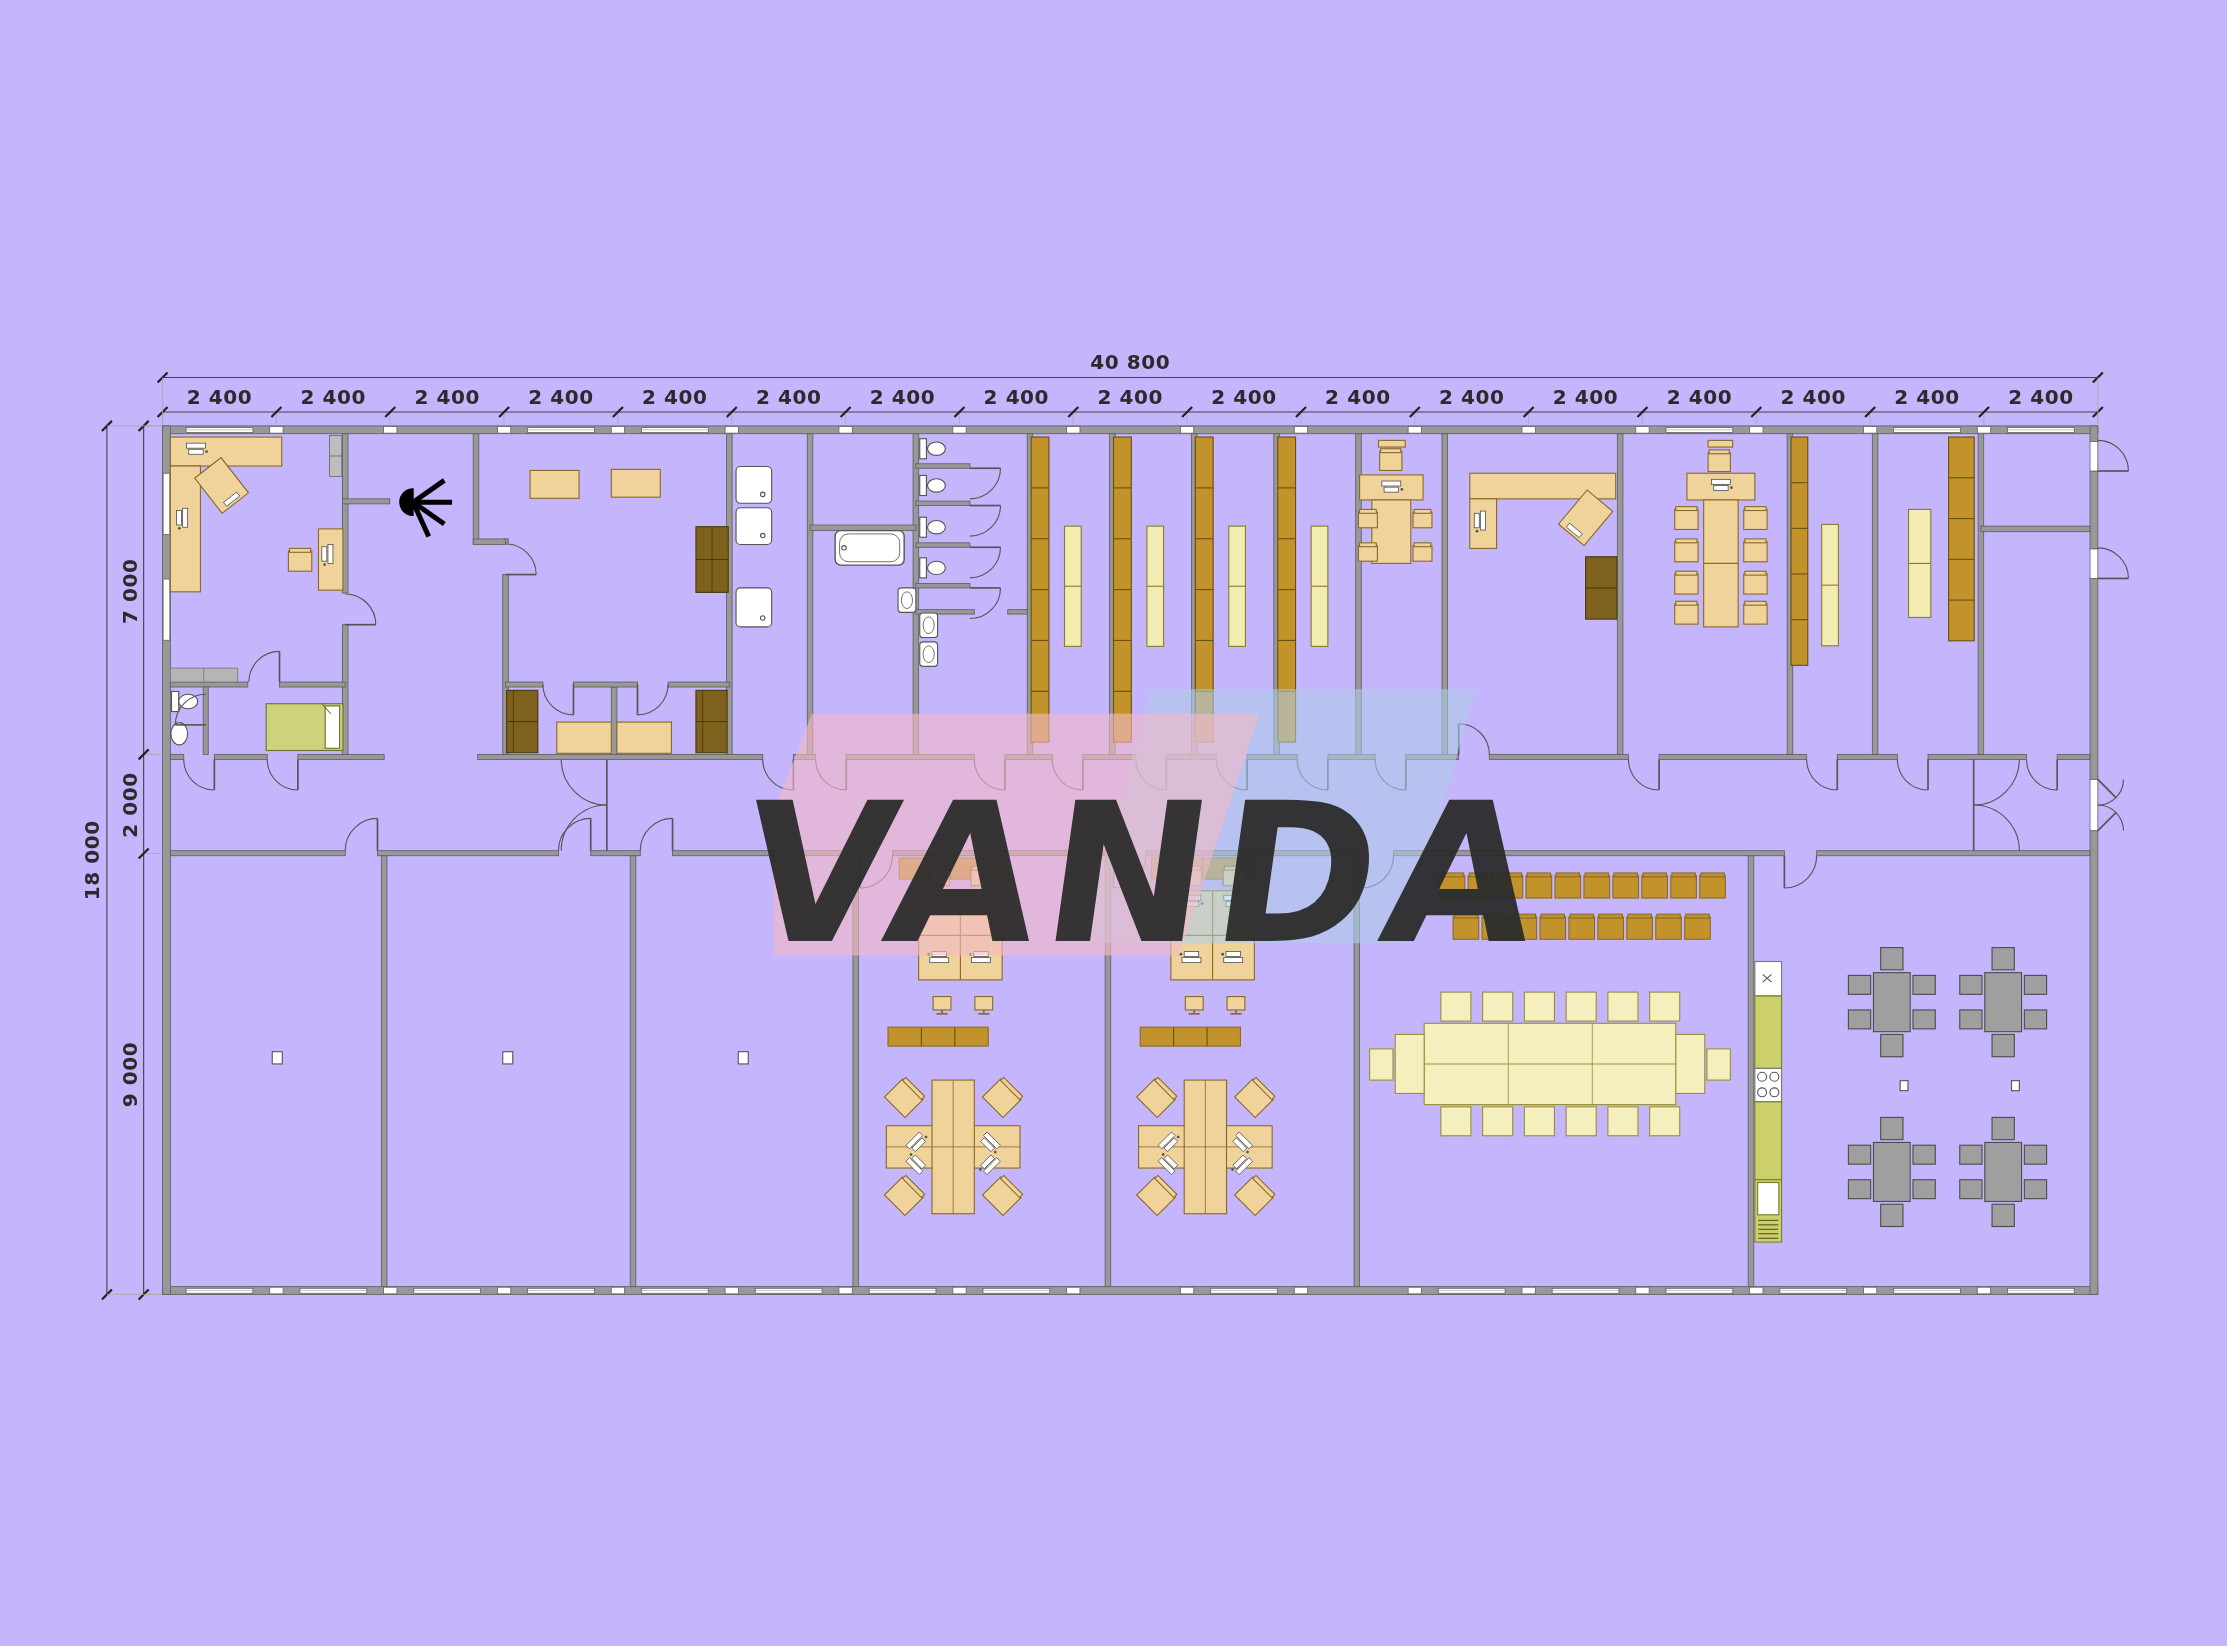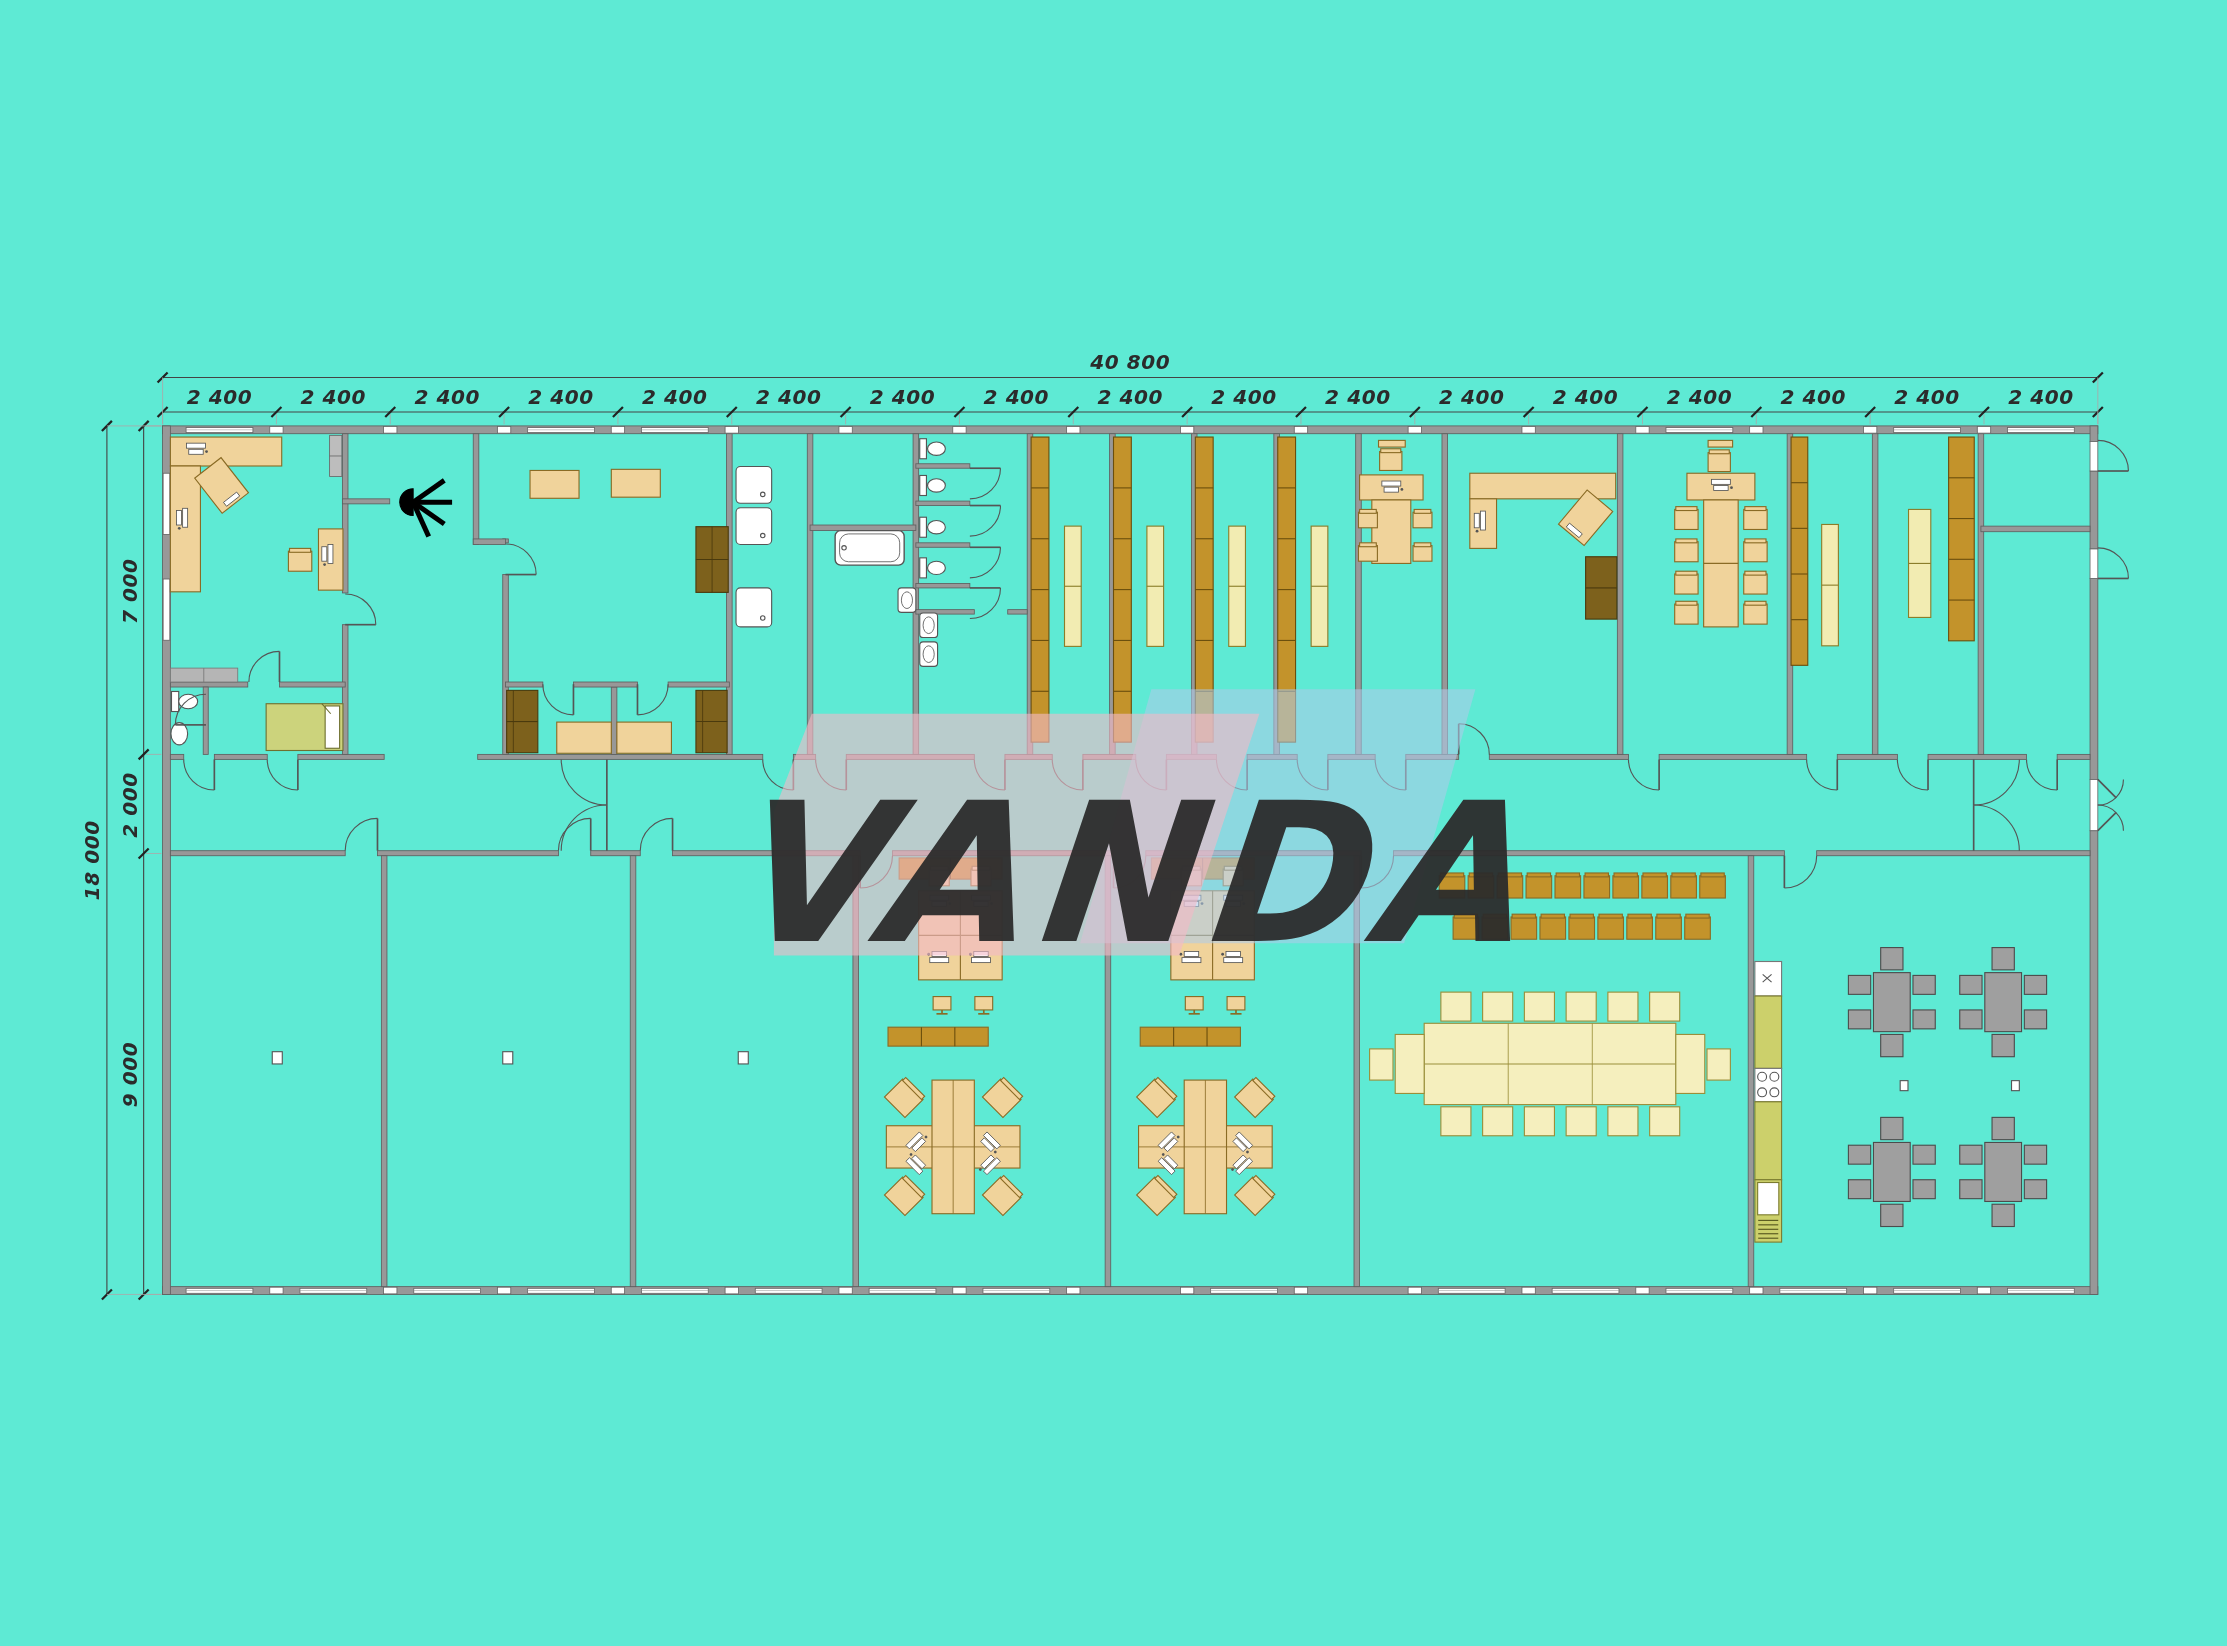--- a/index.html
+++ b/index.html
@@ -1,16 +1,16 @@
 <!DOCTYPE html>
 <html style="font-size:9px"><head>
 <meta charset="utf-8">
 <style>
   html,body{margin:0;padding:0;background:#ffffff;}
-  .sheet{width:100%;background:#5eead4;font-style:italic;}
+  .sheet{width:100%;background:#c4b5fd;}
   svg{display:block;width:100%;height:auto;font-family:"DejaVu Sans","Liberation Sans",sans-serif;}
   text{fill:#2b2b2b;}
   .dim{font-weight:bold;font-size:36px;letter-spacing:1px;}
   .wm{font-weight:bold;}
 </style>
 </head>
 <body>
 
 <div class="sheet">
 <svg id="plan" viewBox="0 0 4000 2957" xmlns="http://www.w3.org/2000/svg">

